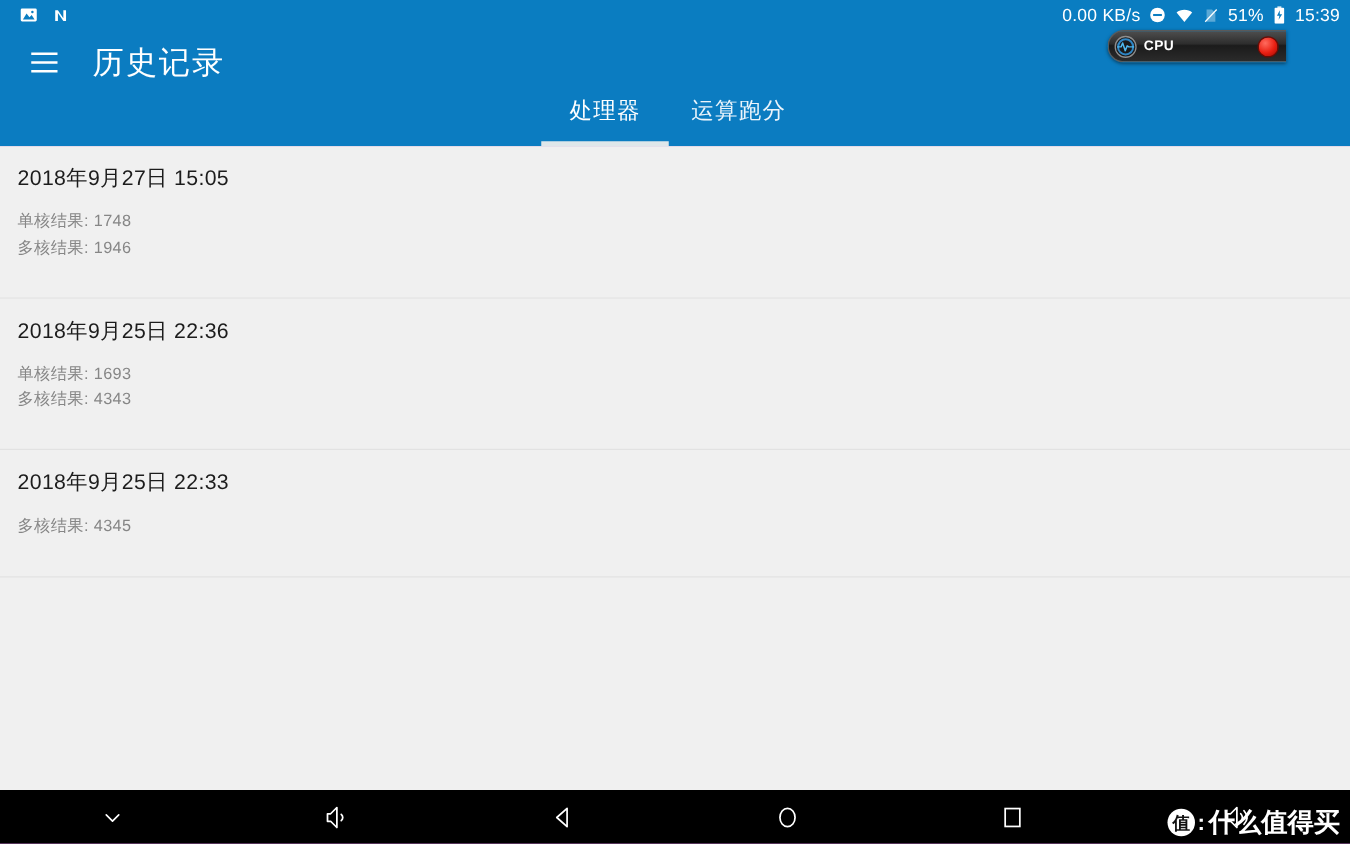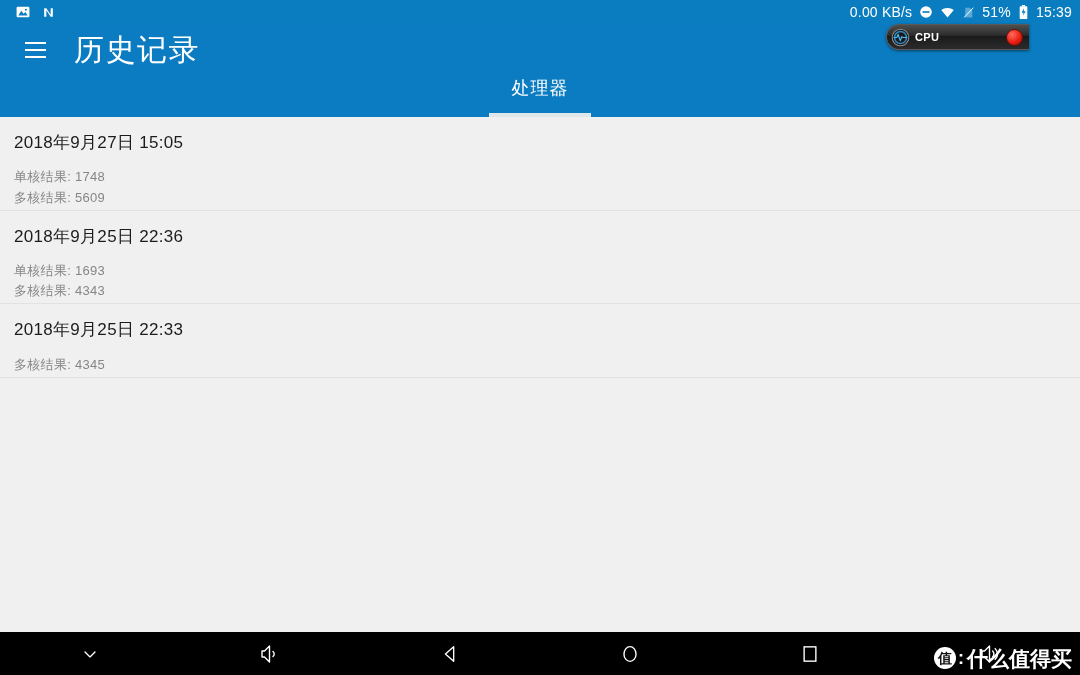--- a/index.html
+++ b/index.html
@@ -95,21 +95,21 @@
     cursor: pointer;
   }
   #menu-button span {
     display: block;
     width: 21px; height: 2px;
     background: #ffffff;
   }
   #page-title {
     margin-left: 22px;
     color: #ffffff;
-    font-size: 30px;
+    font-size: 25px;
     font-weight: 400;
     letter-spacing: 1.5px;
     line-height: 1;
     text-align: center;
   }
 
   
   #tab-bar {
     position: relative;
     height: 41px;
@@ -148,21 +148,21 @@
   #history-list {
     position: absolute;
     top: 117px; left: 0;
     width: 1080px;
     height: 515px;
     background: #f0f0f0;
     overflow: hidden;
   }
   .history-item {
     position: relative;
-    padding: 16px 0 2px 14px;
+    padding: 16px 0 30px 14px;
     border-bottom: 1px solid #e2e2e2;
     background: #f0f0f0;
     cursor: pointer;
   }
   .item-date {
     font-size: 17px;
     color: #1c1c1c;
     letter-spacing: .3px;
     line-height: 1.2;
     margin-bottom: 14px;
@@ -289,41 +289,44 @@
           <span></span>
           <span></span>
       </div>
       <div id="page-title">历史记录</div>
     </div>
 
     <div id="tab-bar">
       <div class="tab active">
         <span class="tab-label">处理器</span>
       </div>
+      <div class="tab inactive">
+        <span class="tab-label">运算跑分</span>
+      </div>
     </div>
   </div>
 
   <div id="cpu-widget">
     <span class="sb-icon">
       <svg width="19" height="19" viewBox="0 0 24 24">
         <circle cx="12" cy="12" r="10.5" fill="#1a1a1a" stroke="#8d8d8d" stroke-width="1.3"></circle>
         <circle cx="12" cy="12" r="7.6" fill="none" stroke="#2f86c4" stroke-width="2"></circle>
         <path d="M4 12 h3.4 l1.6-4 2.6 8 2-5 1.6 1 h4.8" fill="none" stroke="#4fb9ef" stroke-width="1.5" stroke-linejoin="round" stroke-linecap="round"></path>
       </svg>
     </span>
     <span class="cpu-label">CPU</span>
     <span class="cpu-dot"></span>
   </div>
 
   <div id="history-list">
 
     <div class="history-item">
       <div class="item-date">2018年9月27日 15:05</div>
       <div class="item-line">单核结果: 1748</div>
-      <div class="item-line">多核结果: 5609</div>
+      <div class="item-line">多核结果: 1946</div>
     </div>
 
     <div class="history-item">
       <div class="item-date">2018年9月25日 22:36</div>
       <div class="item-line">单核结果: 1693</div>
       <div class="item-line">多核结果: 4343</div>
     </div>
 
     <div class="history-item">
       <div class="item-date">2018年9月25日 22:33</div>

